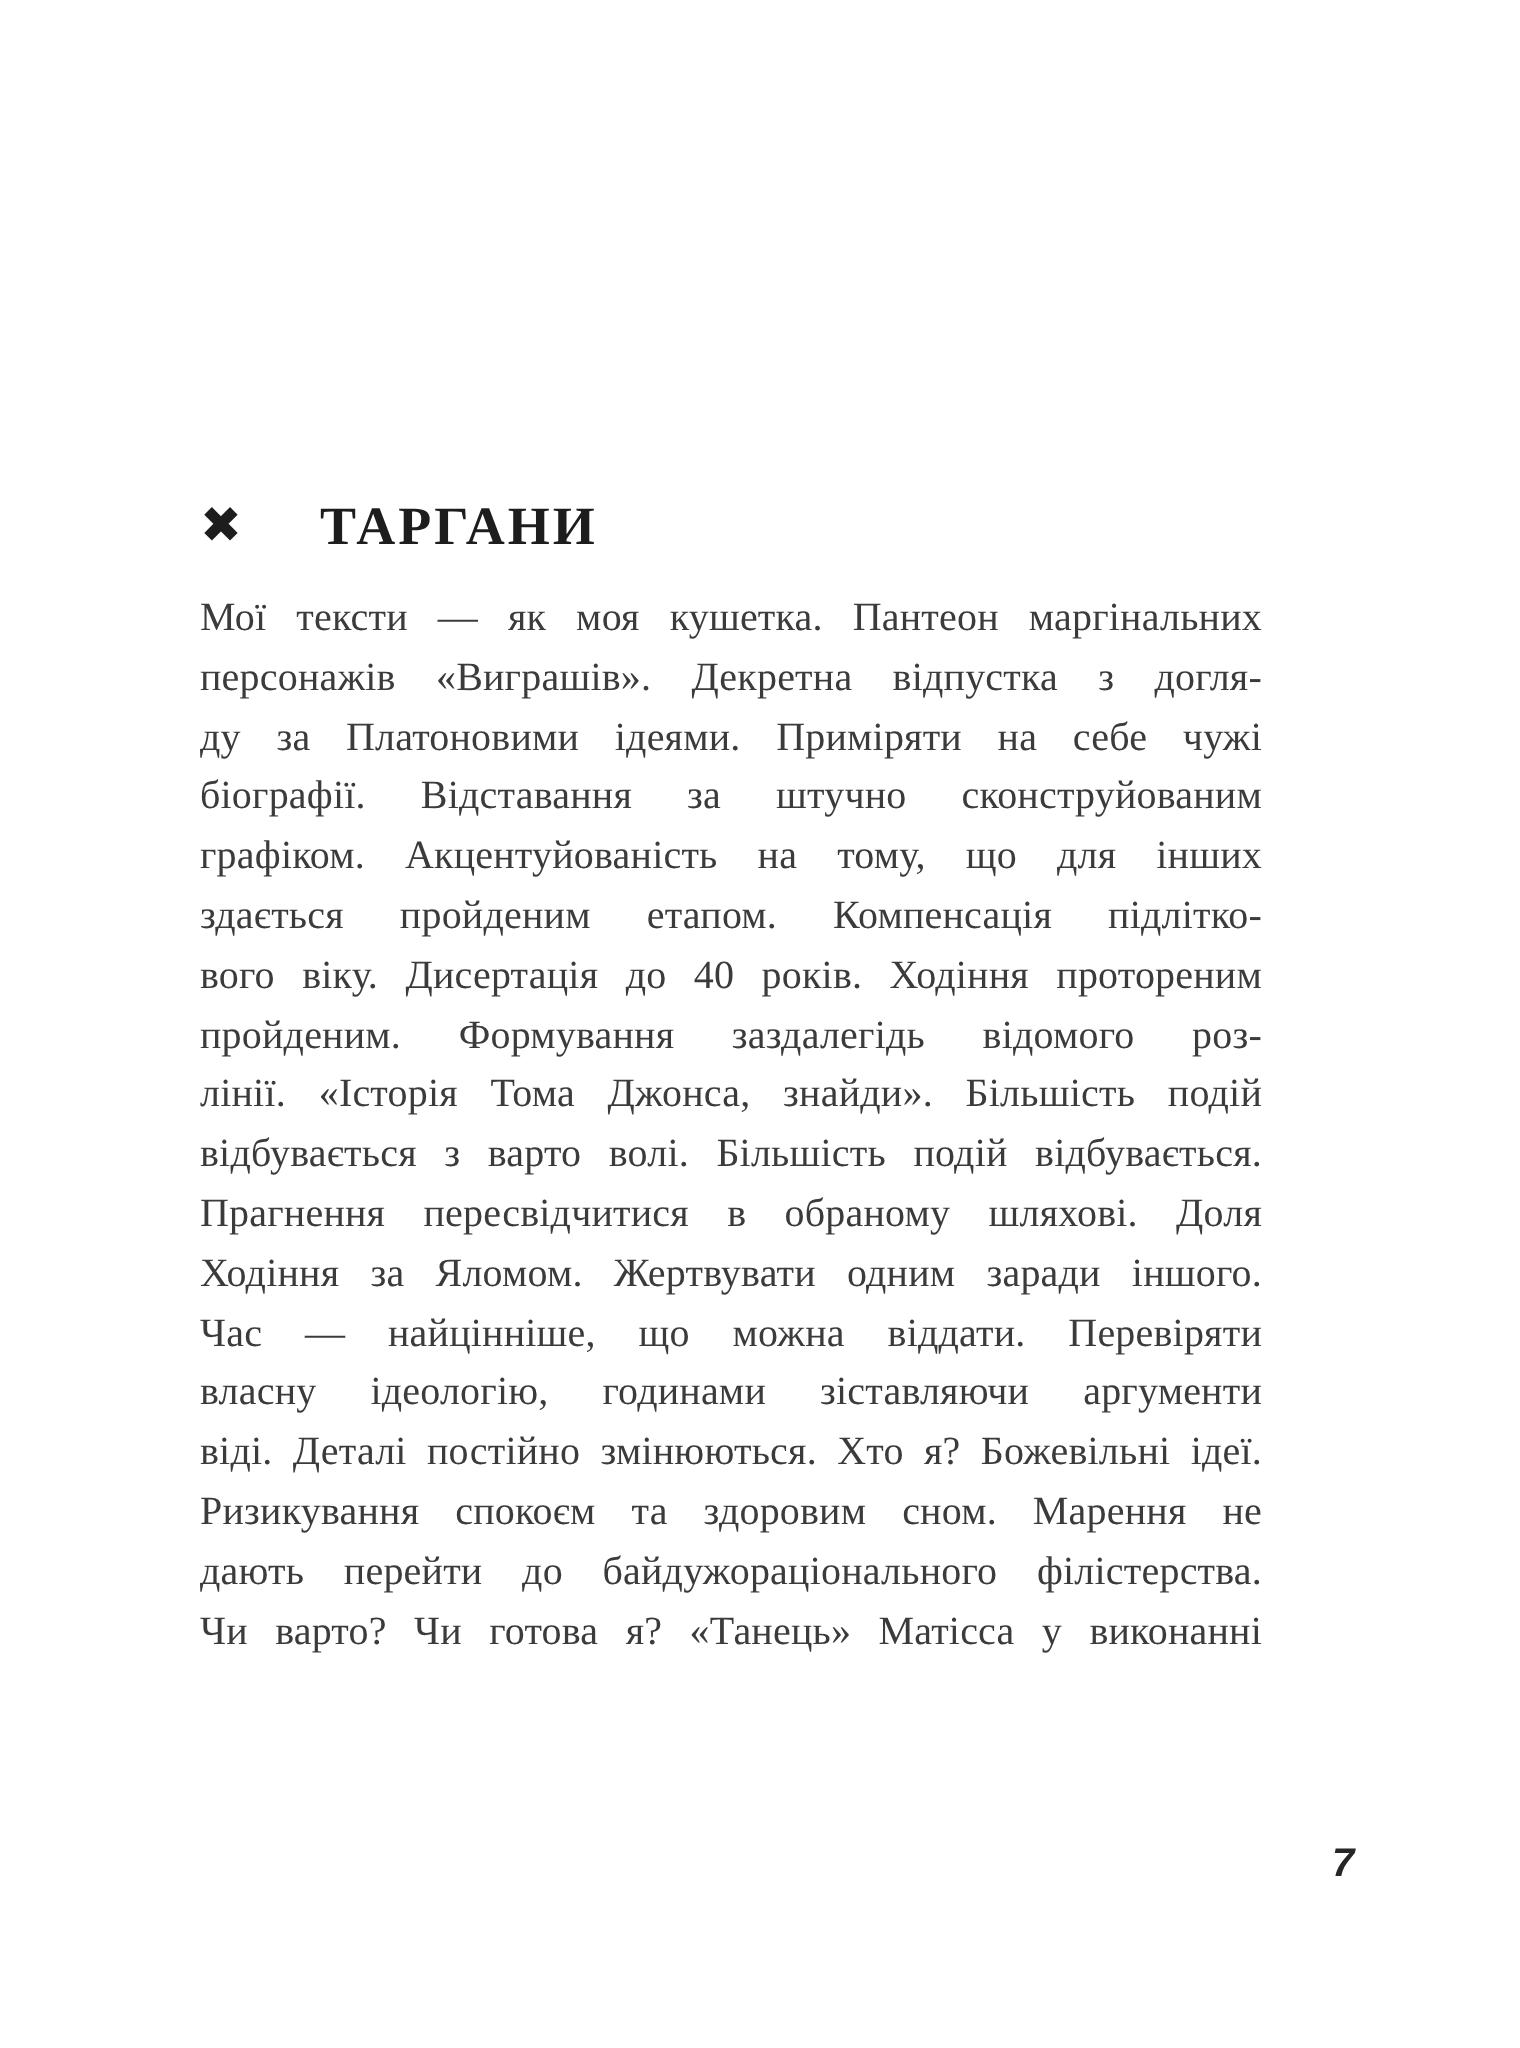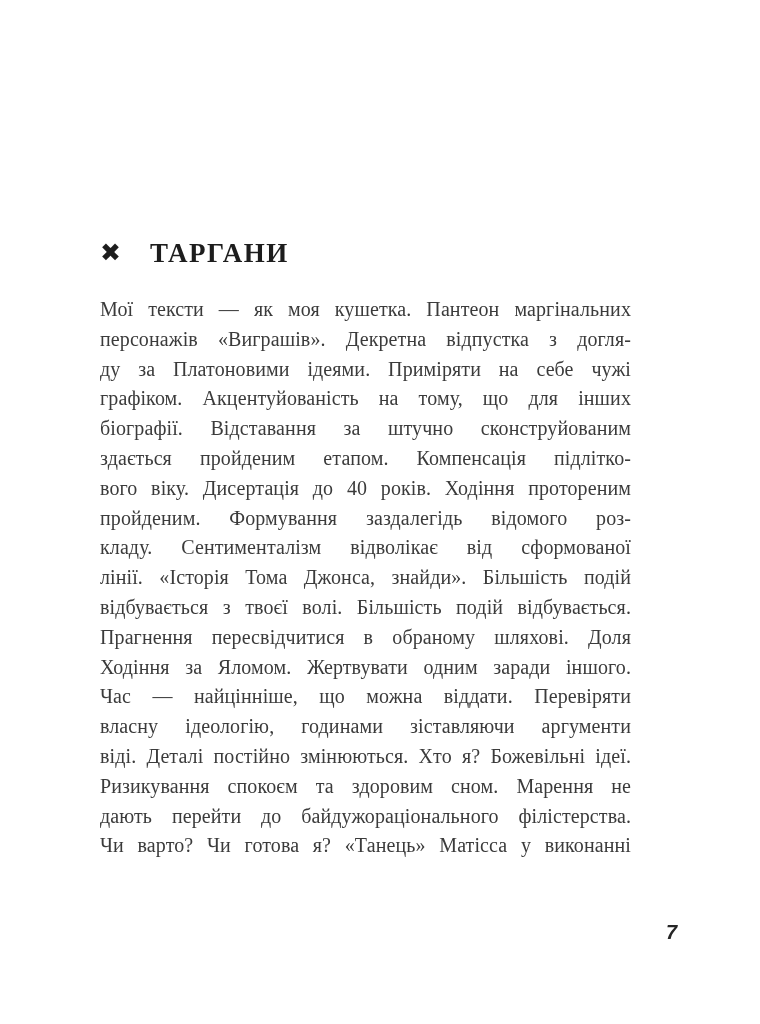--- a/index.html
+++ b/index.html
@@ -25,21 +25,21 @@
   }
   .chapter-icon {
     font-family: "DejaVu Sans", sans-serif;
     font-size: 25px;
     line-height: 1;
     color: #1d1d1d;
     font-weight: bold;
     transform: translateY(-1px);
   }
   .chapter-title {
-    margin: 4px;
+    margin: 14px;
     font-family: "Liberation Serif", serif;
     font-weight: bold;
     font-size: 27px;
     line-height: 1;
     letter-spacing: 1.5px;
     color: #1d1d1d;
   }
   .body-text {
     position: absolute;
     left: 100px;
@@ -79,35 +79,34 @@
   </header>
 
   <main class="body-text">
 
       <div class="text-line">Мої тексти — як моя кушетка. Пантеон маргінальних</div>
 
       <div class="text-line">персонажів «Виграшів». Декретна відпустка з догля-</div>
 
       <div class="text-line">ду за Платоновими ідеями. Приміряти на себе чужі</div>
 
+      <div class="text-line">біографії. Відставання за штучно сконструйованим</div>
+
       <div class="text-line">графіком. Акцентуйованість на тому, що для інших</div>
-
-      <div class="text-line">біографії. Відставання за штучно сконструйованим</div>
 
       <div class="text-line">здається пройденим етапом. Компенсація підлітко-</div>
 
       <div class="text-line">вого віку. Дисертація до 40 років. Ходіння протореним</div>
 
       <div class="text-line">пройденим. Формування заздалегідь відомого роз-</div>
 
-      <div class="text-line">кладу. Сентименталізм відволікає від сформованої</div>
 
       <div class="text-line">лінії. «Історія Тома Джонса, знайди». Більшість подій</div>
 
-      <div class="text-line">відбувається з твоєї волі. Більшість подій відбувається.</div>
+      <div class="text-line">відбувається з варто волі. Більшість подій відбувається.</div>
 
       <div class="text-line">Прагнення пересвідчитися в обраному шляхові. Доля</div>
 
       <div class="text-line">Ходіння за Яломом. Жертвувати одним заради іншого.</div>
 
       <div class="text-line">Час — найцінніше, що можна віддати. Перевіряти</div>
 
       <div class="text-line">власну ідеологію, годинами зіставляючи аргументи</div>
 
 

